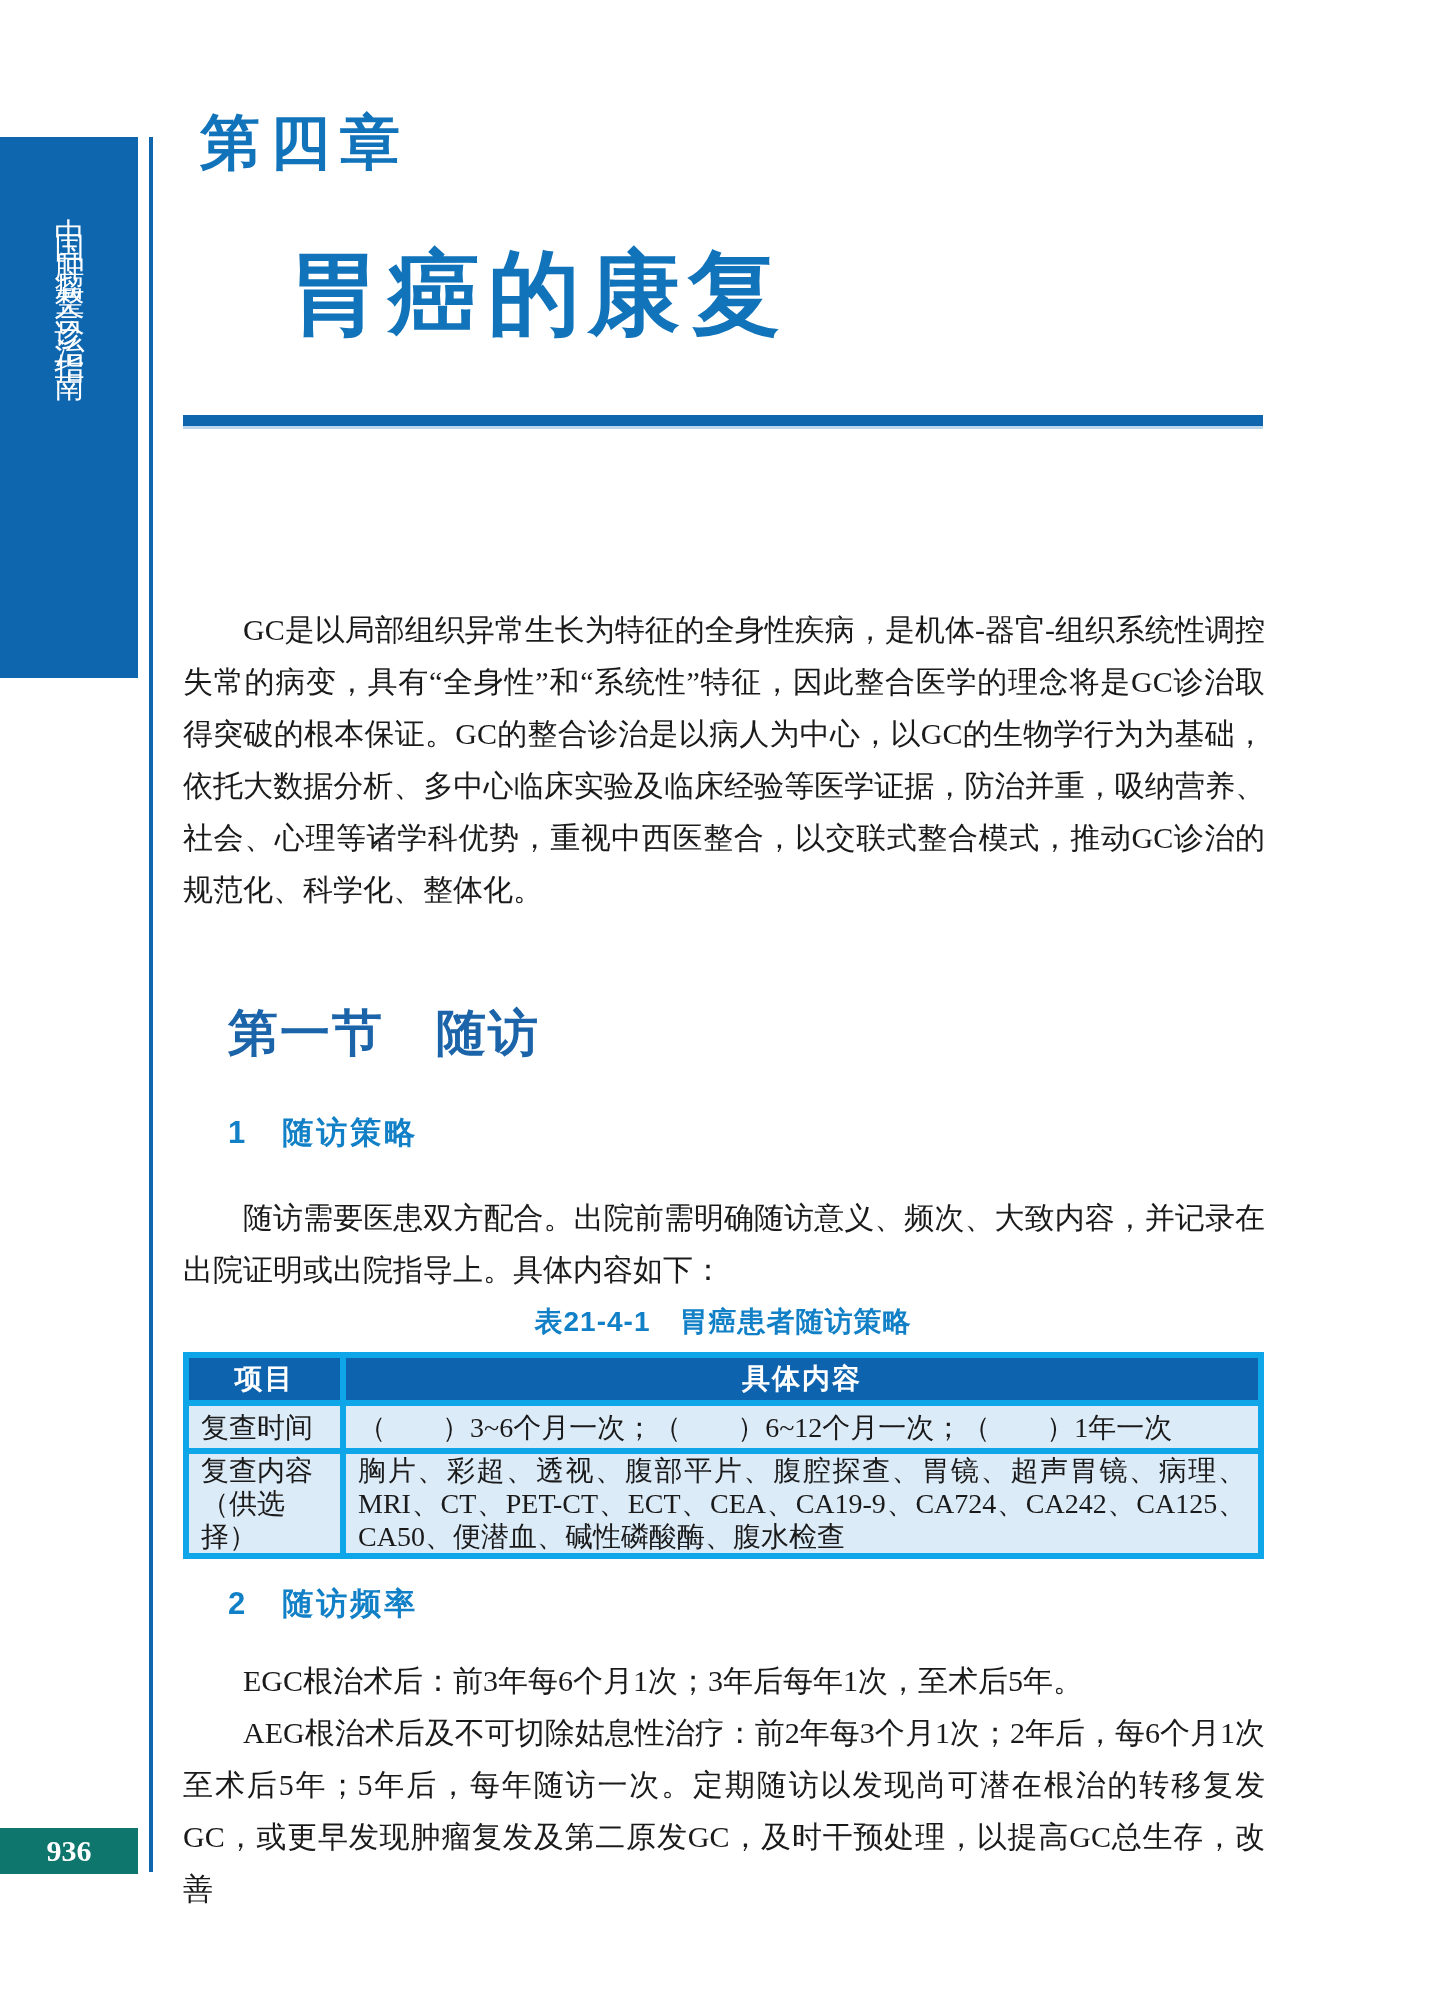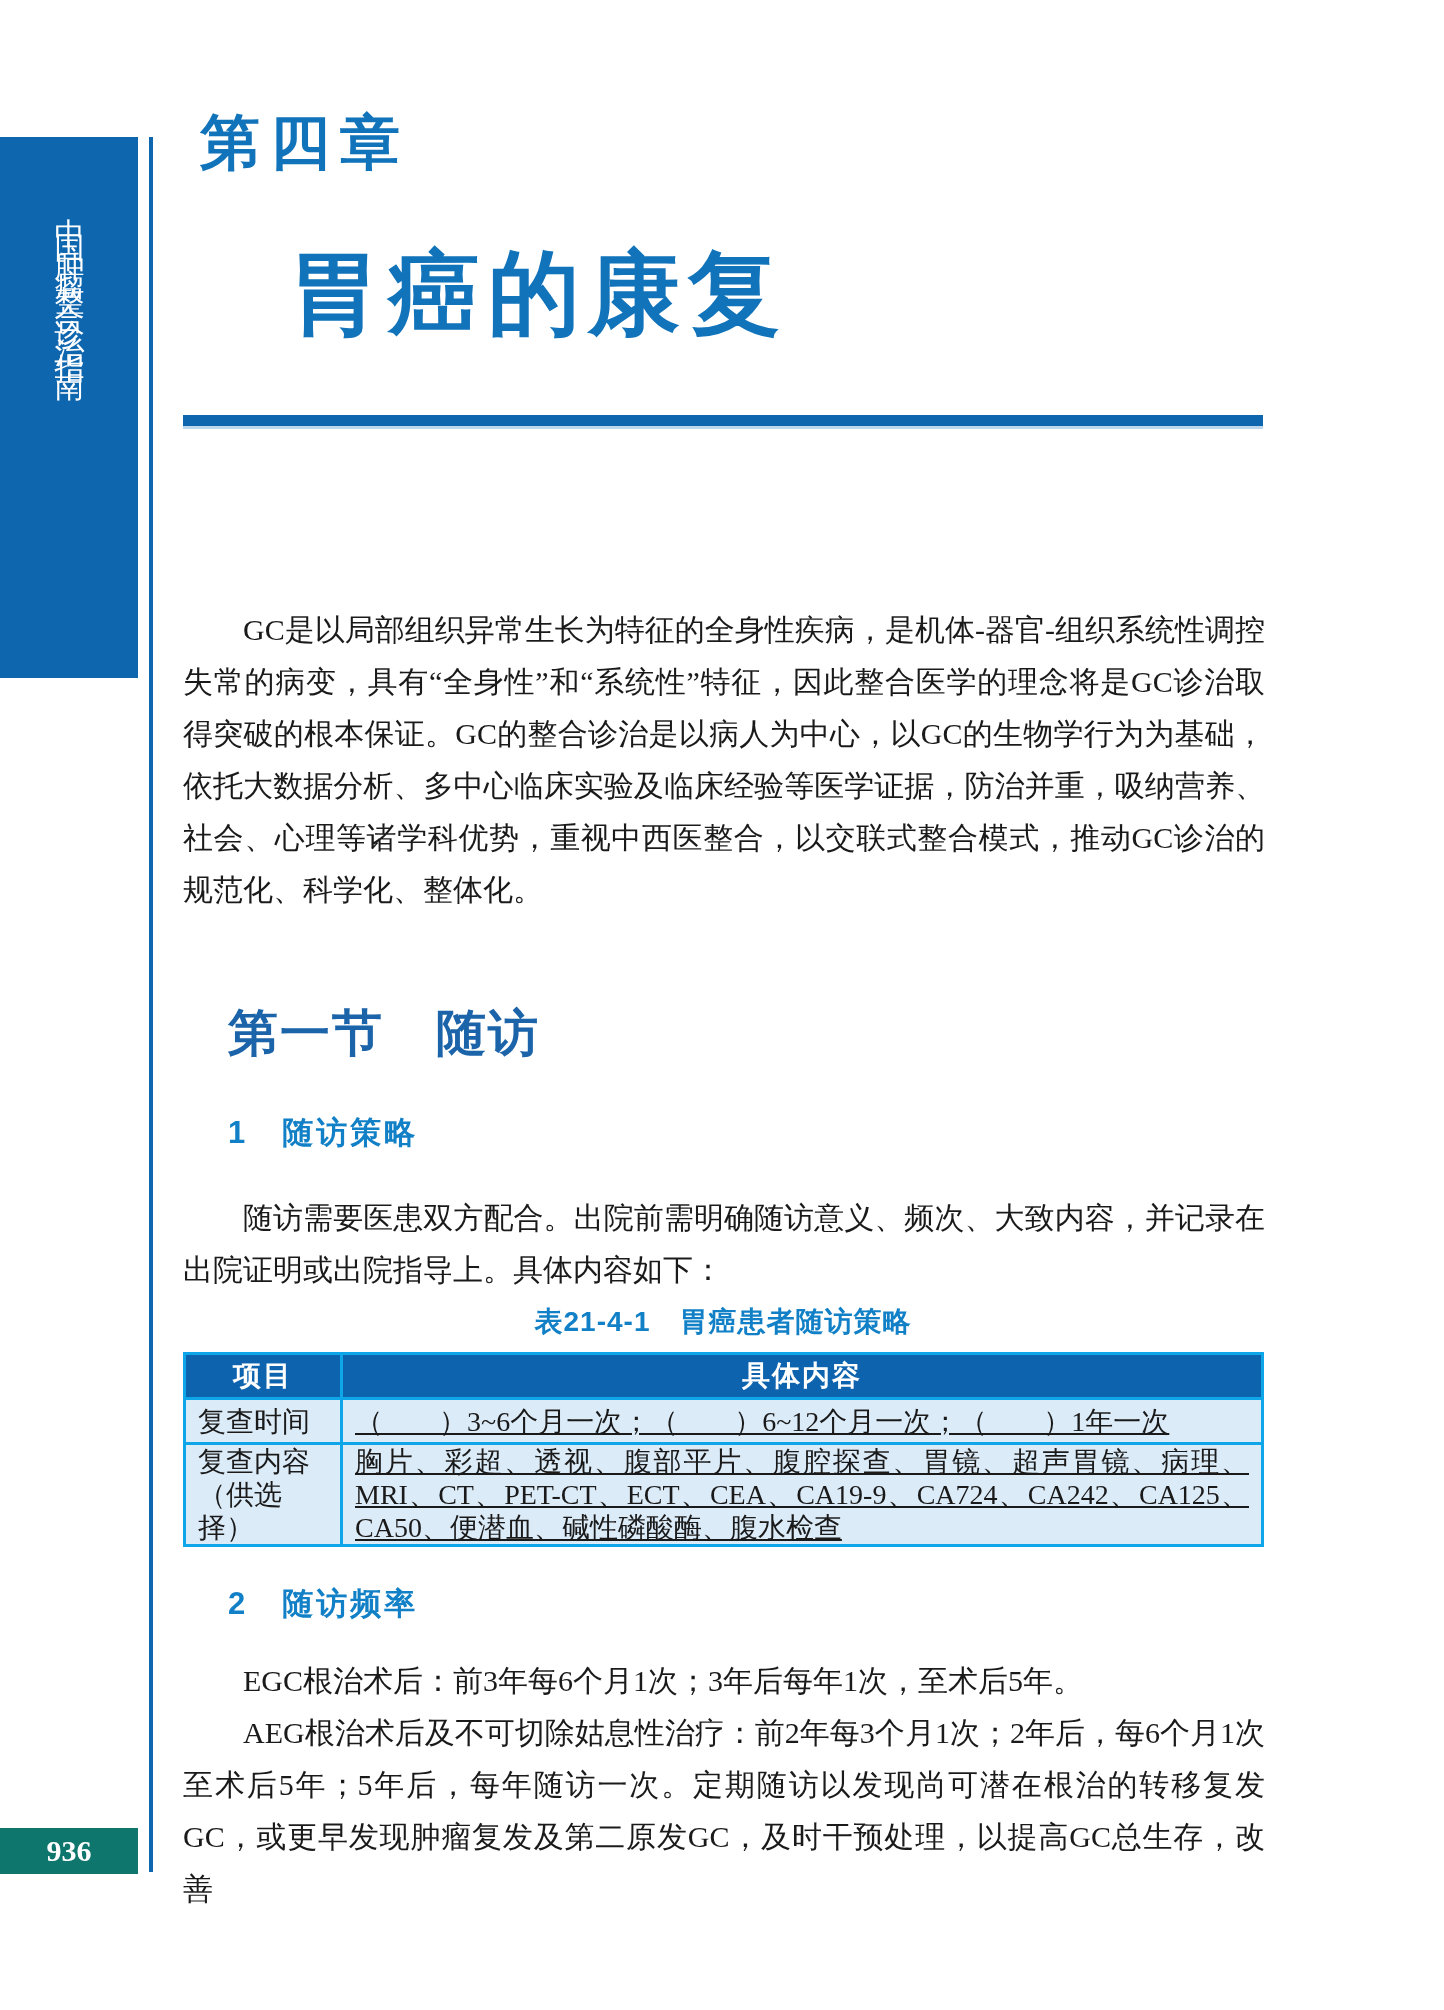--- a/index.html
+++ b/index.html
@@ -60,33 +60,33 @@
     position:absolute;left:183px;top:1303px;width:1080px;text-align:center;
     font-family:"Liberation Sans", sans-serif;font-weight:bold;
     font-size:28px;color:#1280c6;letter-spacing:1px;
   }
   .followup-table{
     position:absolute;left:183px;top:1352px;width:1081px;
     border-collapse:collapse;table-layout:fixed;
     border:2px solid #2d2d2d;
   }
   .followup-table th,.followup-table td{
-    border:3px solid #0ea5e9;padding:0 12px;
+    border:6px solid #0ea5e9;padding:0 12px;
   }
   .followup-table th{
     background:#0d63ae;color:#ffffff;height:42px;
     font-family:"Liberation Sans", sans-serif;font-weight:bold;font-size:28px;
     letter-spacing:2px;text-align:center;
   }
   .followup-table td{
     background:#dcebf8;font-size:28px;font-family:"Liberation Serif", serif;
   }
   .col-item{width:157px;}
   .row-time td{height:42px;}
-  .cell-content{line-height:33px;padding:6px 12px;text-align:justify;text-decoration:underline;}
+  .cell-content{line-height:33px;padding:6px 12px;text-align:justify;}
   .cell-item{line-height:33px;padding:6px 12px;}
   .p-egc{top:1655px;}
   .p-aeg{top:1707px;}
 </style>
 </head>
 <body>
 
 <div class="sidebar-box">
   <div class="sidebar-title">中国肿瘤整合诊治指南</div>
 </div>

